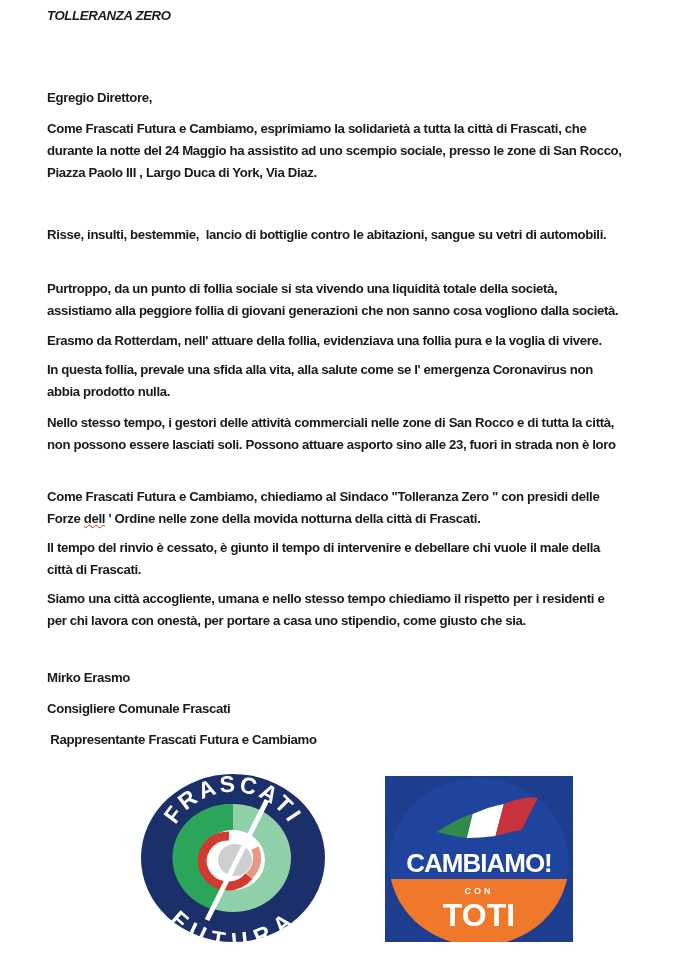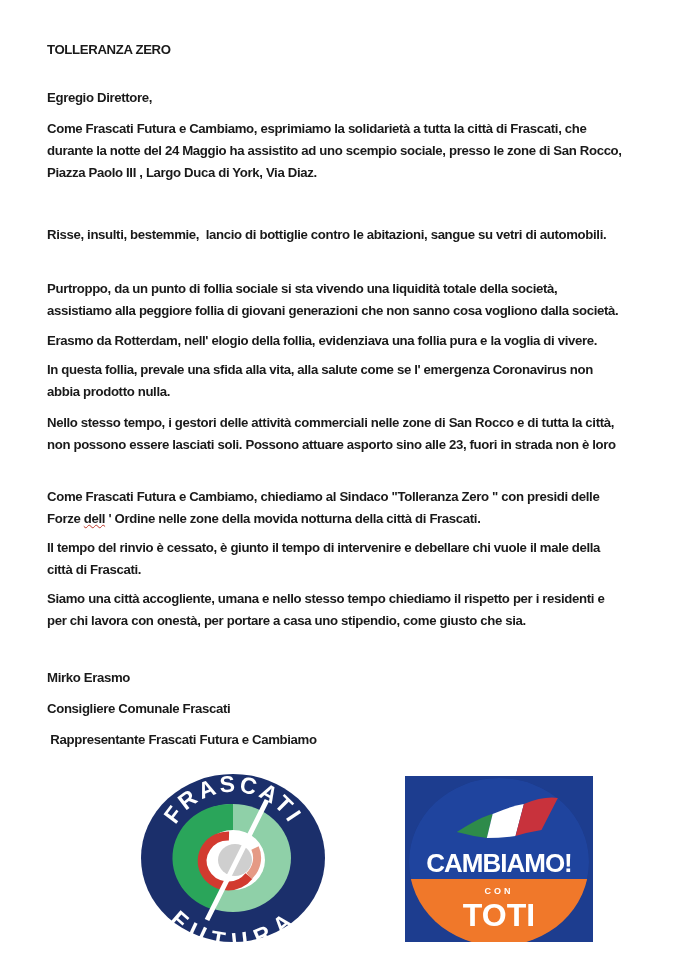--- a/index.html
+++ b/index.html
@@ -1,24 +1,24 @@
 <!DOCTYPE html>
 <html><head>
 <meta charset="utf-8">
 <style>
   html, body { margin: 0; padding: 0; background: #ffffff; }
   body { width: 696px; height: 955px; position: relative; overflow: hidden;
          font-family: "Liberation Sans", sans-serif; color: #1a1a1a; }
   .doc { position: absolute; left: 0; top: 0; width: 696px; }
   .line-block { position: absolute; left: 47px; width: 620px; font-size: 13.2px;
                 font-weight: bold; line-height: 22px; letter-spacing: -0.35px; }
-  .title { top: 39px; }
+  .title { top: 5px; font-style: italic; }
   .logo { position: absolute; }
   .frascati { left: 137px; top: 770px; width: 190px; height: 172px; }
-  .cambiamo { left: 405px; top: 776px; width: 188px; height: 166px; }
+  .cambiamo { left: 385px; top: 776px; width: 188px; height: 166px; }
   .sq { text-decoration: underline wavy #c0392b; text-decoration-thickness: 1px; }
 </style>
 </head>
 <body>
 
 <div class="doc">
 
   <div class="line-block title">TOLLERANZA ZERO</div>
 
   <div class="line-block" style="top:87px">Egregio Direttore,</div>
@@ -32,21 +32,21 @@
   <div class="line-block" style="top:224px">
     <div style="white-space:pre">Risse, insulti, bestemmie,  lancio di bottiglie contro le abitazioni, sangue su vetri di automobili.</div>
   </div>
 
   <div class="line-block" style="top:278px">
     <div>Purtroppo, da un punto di follia sociale si sta vivendo una liquidità totale della società,</div>
     <div>assistiamo alla peggiore follia di giovani generazioni che non sanno cosa vogliono dalla società.</div>
   </div>
 
   <div class="line-block" style="top:330px">
-    <div>Erasmo da Rotterdam, nell' elogio della follia, evidenziava una follia pura e la voglia di vivere.</div>
+    <div>Erasmo da Rotterdam, nell' attuare della follia, evidenziava una follia pura e la voglia di vivere.</div>
   </div>
 
   <div class="line-block" style="top:359px">
     <div>In questa follia, prevale una sfida alla vita, alla salute come se l' emergenza Coronavirus non</div>
     <div>abbia prodotto nulla.</div>
   </div>
 
   <div class="line-block" style="top:412px">
     <div>Nello stesso tempo, i gestori delle attività commerciali nelle zone di San Rocco e di tutta la città,</div>
     <div>non possono essere lasciati soli. Possono attuare asporto sino alle 23, fuori in strada non è loro</div>

